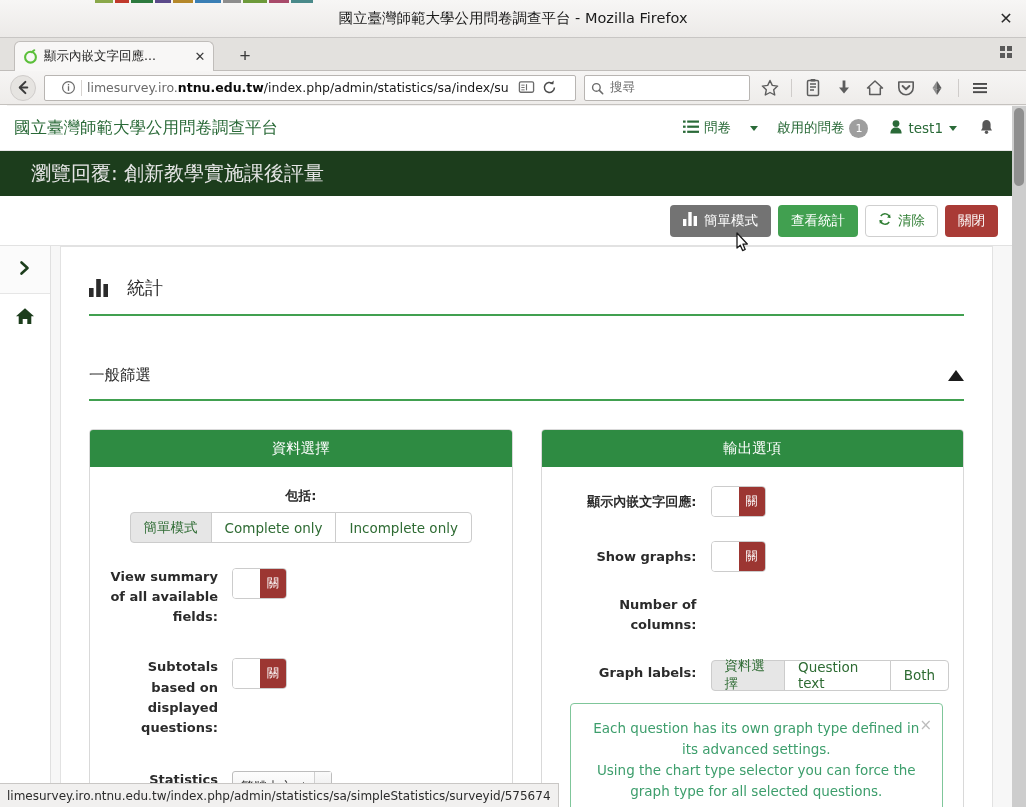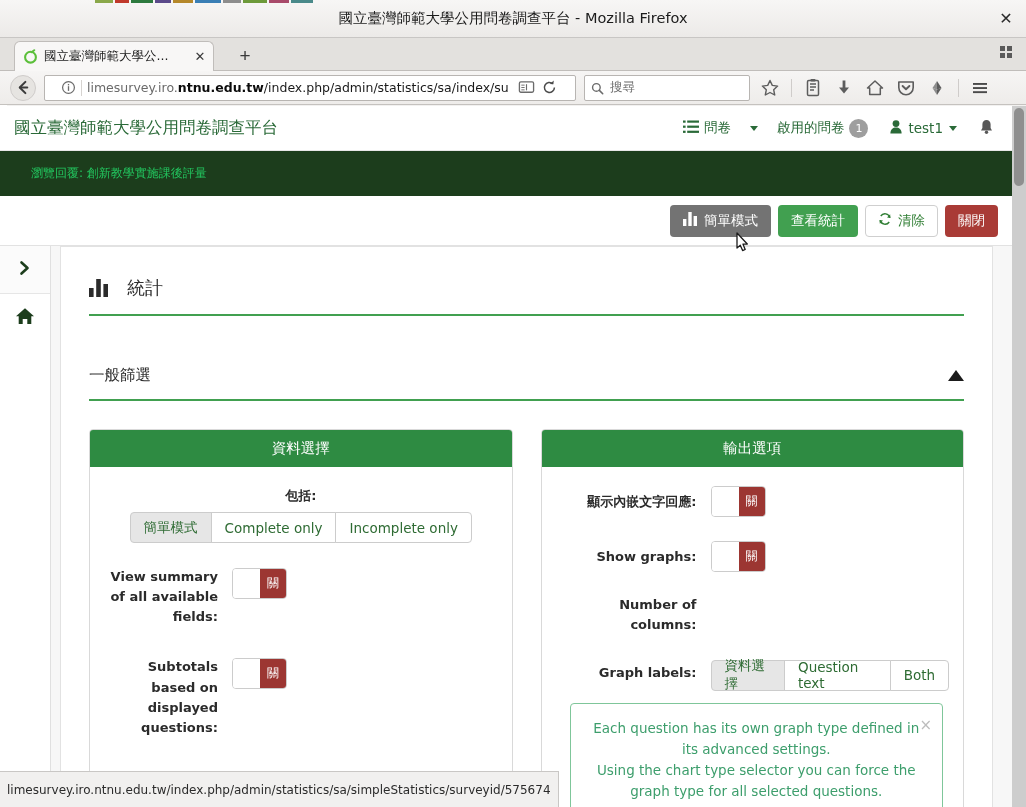--- a/index.html
+++ b/index.html
@@ -147,21 +147,21 @@
     background:#9e9e9e;color:#fff;font-size:11px;line-height:19px;text-align:center;padding:0 5px;
   }
 
   
   .ls-titlebar {
     position: absolute; left: 0; top: 45px; width: 1012px; height: 45px;
     background: #1c3d1c;
     display:flex; align-items:center;
   }
   .ls-titlebar .t {
-    margin-left: 31px; font-size: 12px; color:#22c55e;
+    margin-left: 31px; font-size: 20px; color:#e5e5e5;
     font-family: "DejaVu Sans", sans-serif;
   }
 
   
   .ls-actionbar {
     position: absolute; left: 0; top: 90px; width: 1012px; height: 50px;
     background:#ffffff; border-bottom: 1px solid #e2e2e2;
     display:flex; align-items:center; justify-content:flex-end; padding-right: 14px; gap: 7px;
   }
   .btn {
@@ -296,21 +296,21 @@
   .page-scrollbar {
     position:absolute; right:0; top:106px; width:14px; height:701px; background:#cdcdcd; z-index:3;
   }
   .page-scrollbar .thumb {
     position:absolute; left:2px; top:2px; width:10px; height:78px;
     background:#8f8f8f; border-radius:5px;
   }
 
   
   .status-tip {
-    position:absolute; left:0; bottom:0; height:36px;
+    position:absolute; left:0; bottom:0; height:24px;
     background:#f1f0ef; border:1px solid #c9c7c5; border-left:none; border-bottom:none;
     display:flex; align-items:center; padding: 0 7px; z-index: 6;
     font-size: 12px; color:#2b2b2b; font-family:"DejaVu Sans", sans-serif;
     max-width: 585px; white-space:nowrap; overflow:hidden;
   }
 
   
   .cursor { position:absolute; z-index: 9; pointer-events:none; }
 </style>
 </head>
@@ -352,21 +352,21 @@
     </div>
 
     <div class="tabstrip">
       <div class="tab">
         <span class="favicon">
           <svg width="15" height="15" viewBox="0 0 15 15">
             <circle cx="7.5" cy="8.2" r="5.4" fill="none" stroke="#5bbf3a" stroke-width="2.1"></circle>
             <path d="M8.5 3.2 L11.2 1.2" stroke="#5bbf3a" stroke-width="2" stroke-linecap="round"></path>
           </svg>
         </span>
-        <span class="tab-title">國立臺灣師範大學公...</span>
+        <span class="tab-title">顯示內嵌文字回應...</span>
         <span class="tab-close">✕</span>
       </div>
       <div class="newtab">+</div>
       <div class="tabstrip-grid">
         <span style="left:0;top:0;"></span>
           <span style="left:7px;top:0;"></span>
         <span style="left:0;top:7px;"></span>
           <span style="left:7px;top:7px;"></span>
       </div>
     </div>

